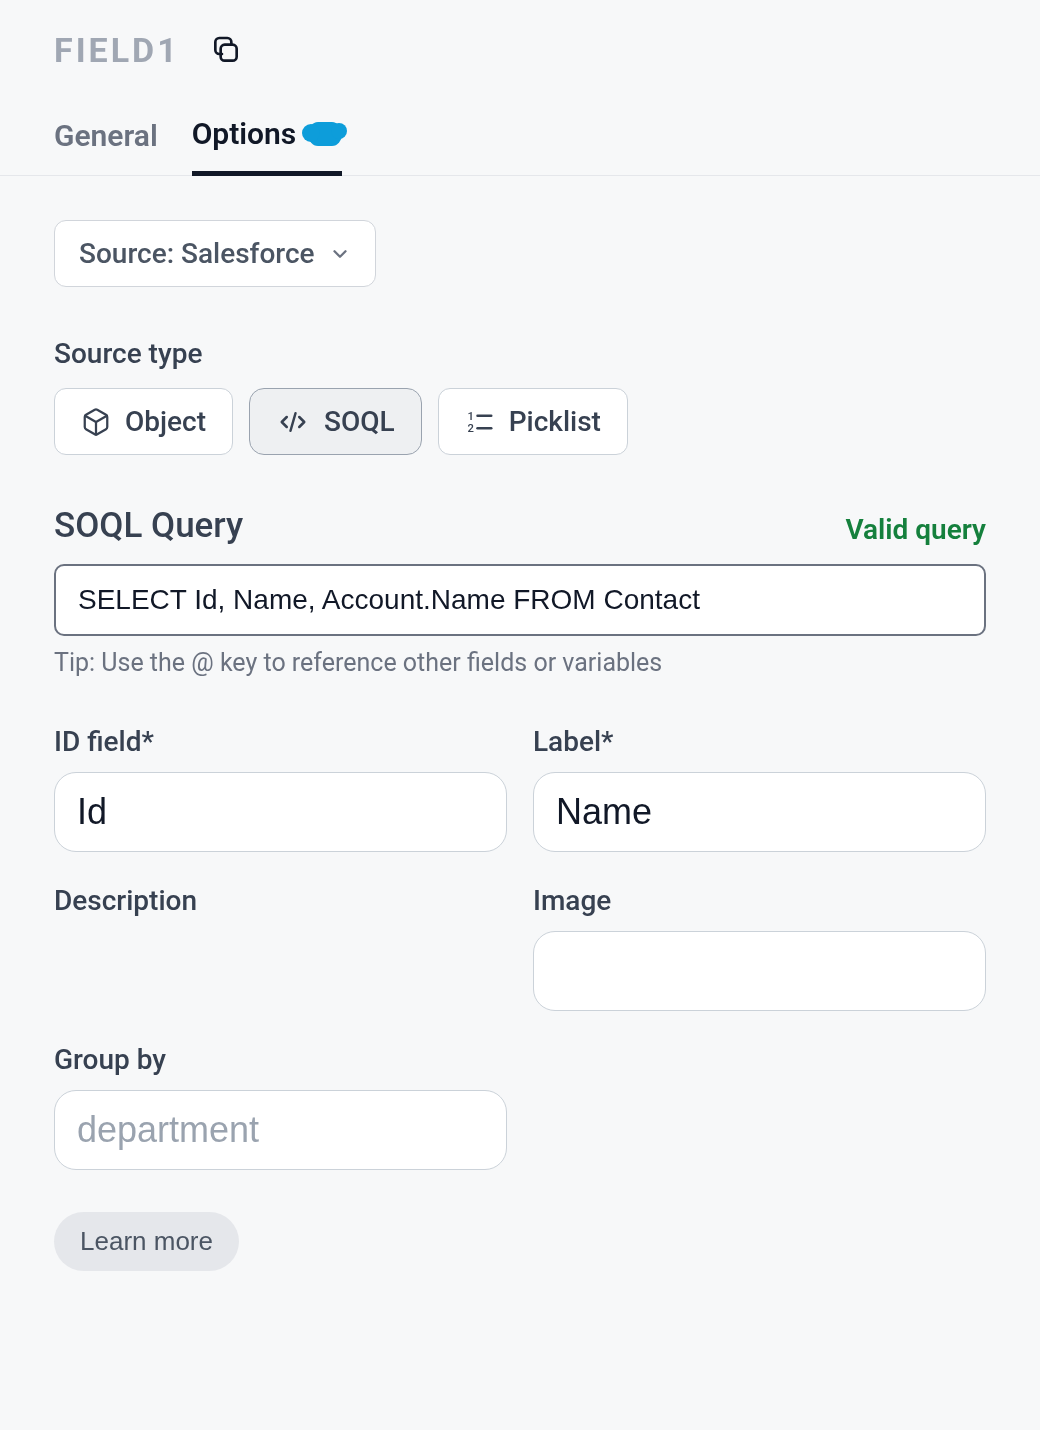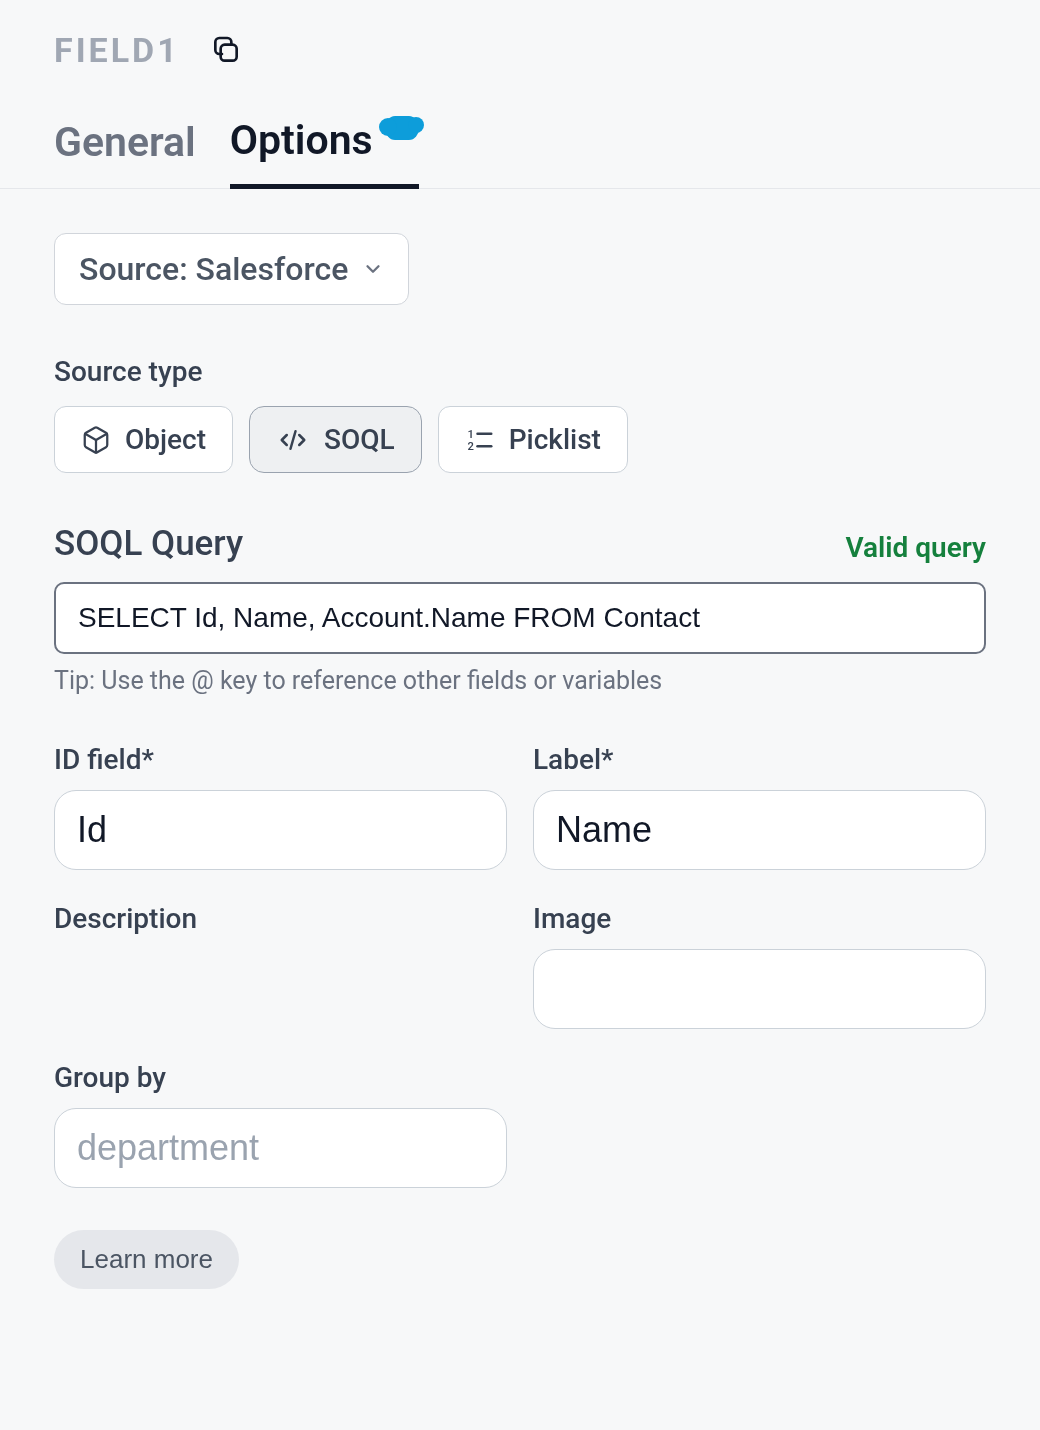--- a/index.html
+++ b/index.html
@@ -26,27 +26,27 @@
     color: #a0a7b3;
   }
   .copy-icon svg { display:block; }
   .tabs {
     display: flex;
     gap: 34px;
     margin-top: 46px;
     align-items: center;
   }
   .tab {
-    font-size: 41px;
+    font-size: 30px;
     font-weight: 600;
     color: #6b7280;
     padding-bottom: 20px;
     cursor: pointer;
     display: flex;
-    align-items: flex-start;
+    align-items: center;
     gap: 12px;
   }
   .tab.active {
     color: #111827;
     border-bottom: 5px solid #111827;
     margin-bottom: -1px;
   }
   .sf-icon {
     width: 34px; height: 24px;
     background:#0d9dda;
@@ -68,21 +68,21 @@
     padding: 44px 54px 0 54px;
   }
   .source-select {
     display: inline-flex;
     align-items: center;
     gap: 14px;
     background: #fff;
     border: 1px solid #d1d5db;
     border-radius: 12px;
     padding: 16px 24px;
-    font-size: 32px;
+    font-size: 28px;
     color: #4b5563;
     font-weight: 500;
     cursor: pointer;
   }
   .section-label {
     font-size: 28px;
     color: #374151;
     font-weight: 500;
     margin-top: 50px;
     margin-bottom: 18px;

